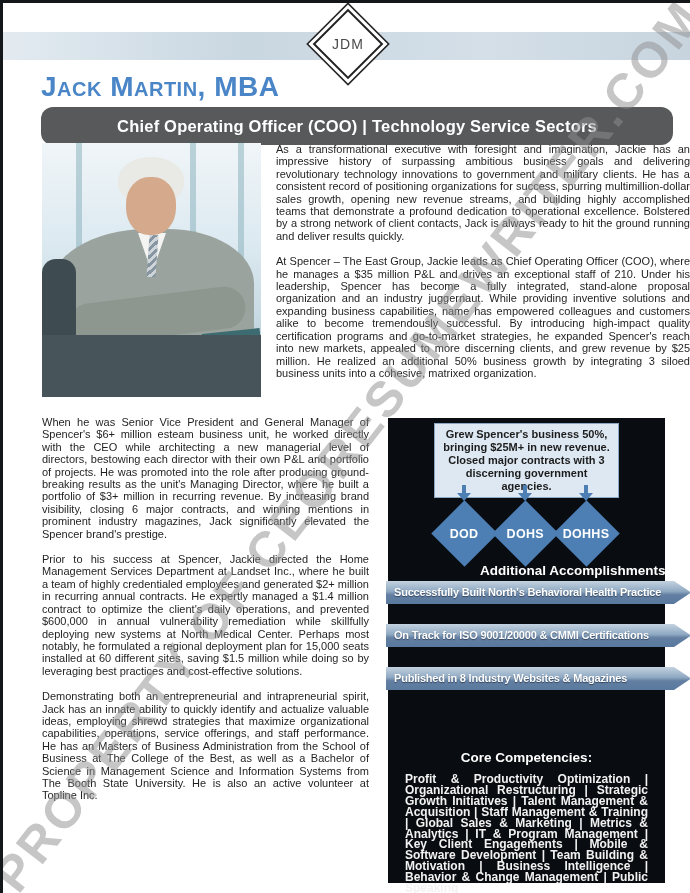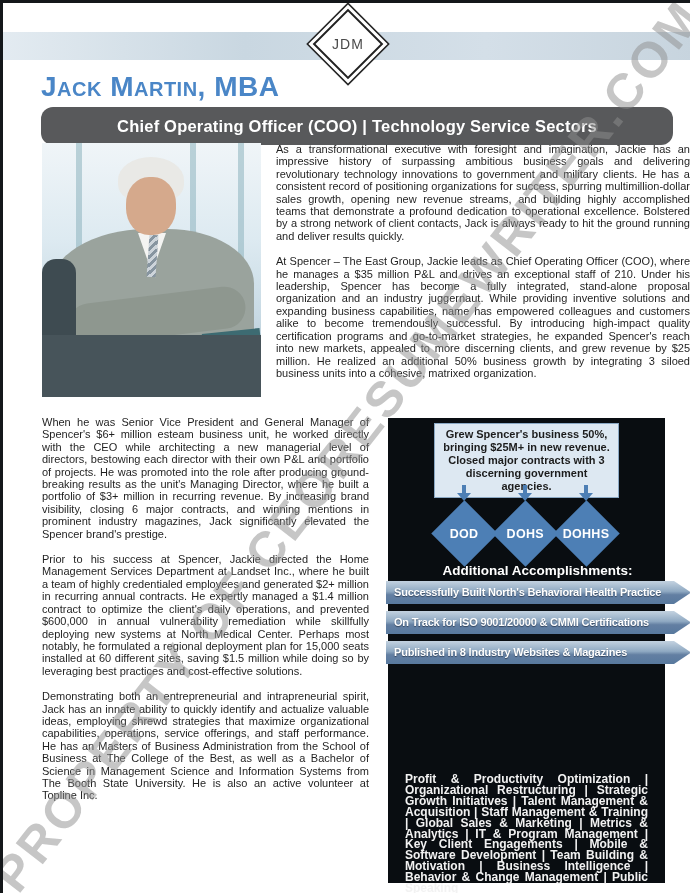--- a/index.html
+++ b/index.html
@@ -76,26 +76,26 @@
   .conn .stem { position:absolute; left:5px; top:0; width:4px; height:9px; background:#4d7fb5; }
   .conn .head { position:absolute; left:0; top:8px; width:0; height:0; border-left:7px solid transparent; border-right:7px solid transparent; border-top:8px solid #4d7fb5; }
   .c1 { left:69px; } .c2 { left:130px; } .c3 { left:191px; }
   .agency-diamond {
     position:absolute; top:92px; width:47px; height:47px; background:#4d7fb5;
     transform:rotate(45deg); display:flex; align-items:center; justify-content:center;
   }
   .agency-diamond span { transform:rotate(-45deg); color:#fff; font-weight:bold; font-size:12.5px; letter-spacing:0.3px; }
   .d1 { left:53px; } .d2 { left:114px; } .d3 { left:175px; }
   .acc-title {
-    position:absolute; top:145px; left:11px; width:100%; text-align:center;
+    position:absolute; top:145px; left:5px; width:100%; text-align:right;
     color:#ffffff; font-weight:bold; font-size:13.5px;
   }
   .banners { position:absolute; top:163px; left:-2px; width:307px; }
   .banner {
-    width:305px; height:23px; margin-bottom:7px;
+    width:305px; height:23px; margin-bottom:20px;
     clip-path:polygon(0 0, calc(100% - 17px) 0, 100% 50%, calc(100% - 17px) 100%, 0 100%);
     background:linear-gradient(180deg,#c3d2e0 0%,#8fa9c2 45%,#637fa2 60%,#58799e 100%);
     color:#ffffff; font-weight:bold; font-size:11px; letter-spacing:-0.2px;
     line-height:23px; padding-left:8px; white-space:nowrap;
     text-shadow:0 1px 1px rgba(20,30,45,0.6);
   }
   .core-title {
     position:absolute; top:332px; left:0; width:100%; text-align:center;
     color:#ffffff; font-weight:bold; font-size:13.5px;
   }
@@ -178,18 +178,19 @@
     </div>
 
     <div class="acc-title">Additional Accomplishments:</div>
 
     <div class="banners">
       <div class="banner">Successfully Built North's Behavioral Health Practice</div>
       <div class="banner">On Track for ISO 9001/20000 &amp; CMMI Certifications</div>
       <div class="banner">Published in 8 Industry Websites &amp; Magazines</div>
     </div>
 
+    <div class="core-title">Core Competencies:</div>
     <div class="core-text">Profit &amp; Productivity Optimization | Organizational Restructuring | Strategic Growth Initiatives | Talent Management &amp; Acquisition | Staff Management &amp; Training | Global Sales &amp; Marketing | Metrics &amp; Analytics | IT &amp; Program Management | Key Client Engagements | Mobile &amp; Software Development | Team Building &amp; Motivation | Business Intelligence | Behavior &amp; Change Management | Public Speaking</div>
   </div>
 
   <div class="watermark">PROPERTY OF CEORESUMEWRITER.COM</div>
 
 </div>
 
 </body></html>

